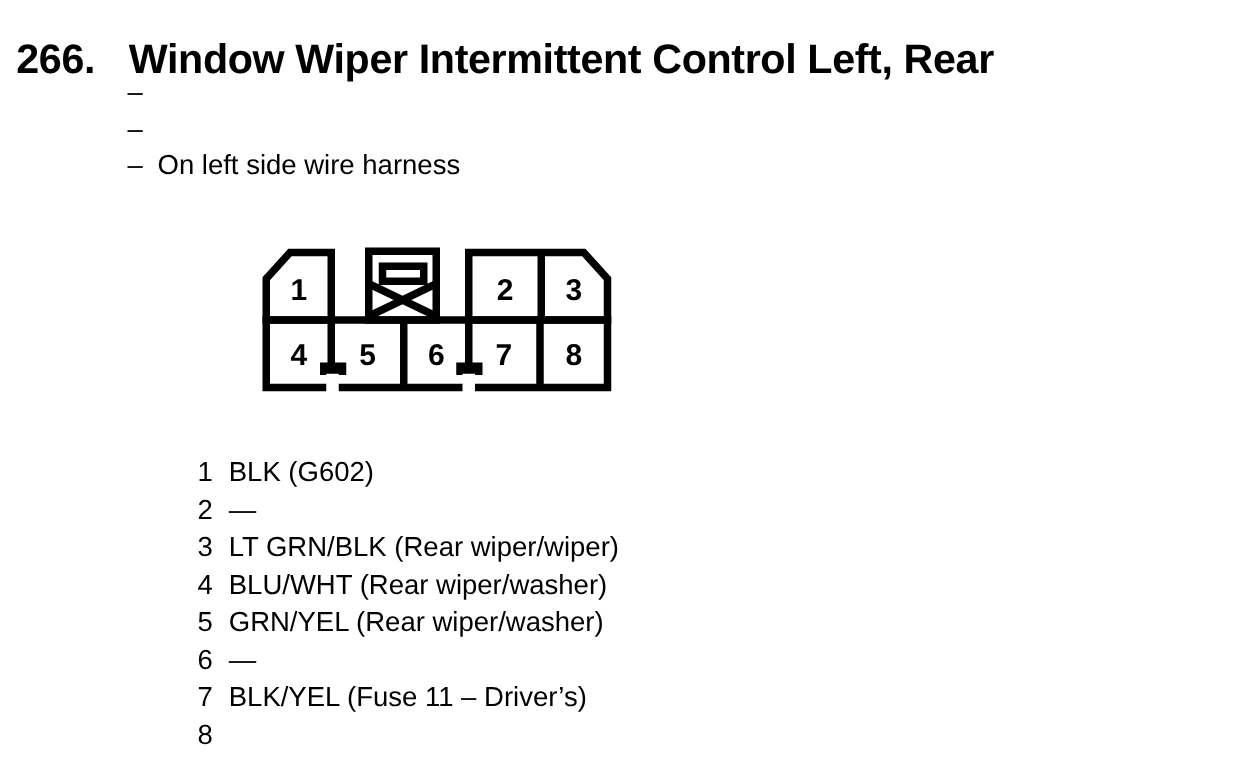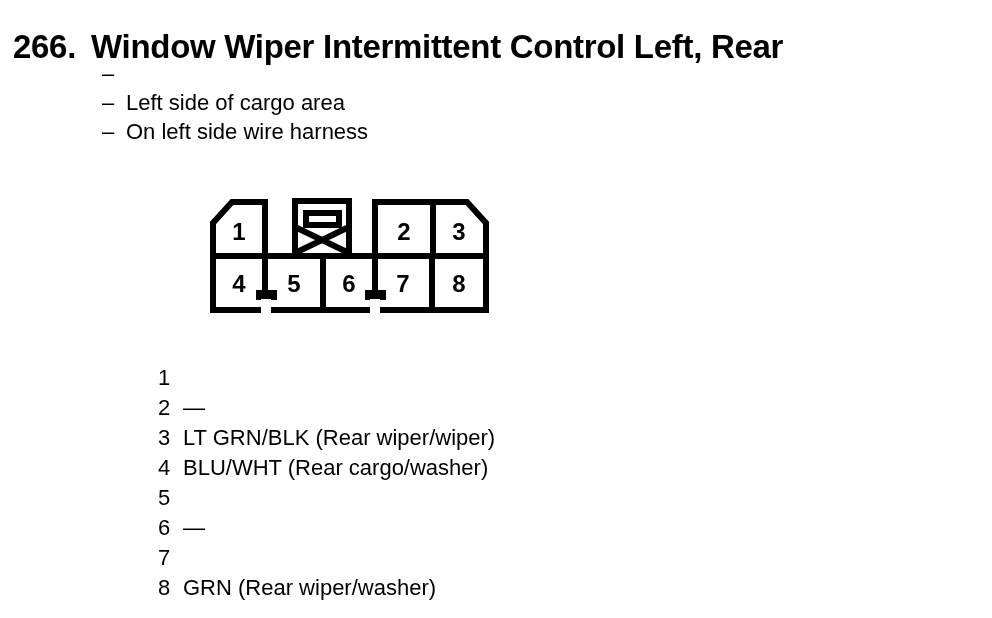--- a/index.html
+++ b/index.html
@@ -14,21 +14,21 @@
   }
   .title-row {
     position: absolute;
     left: 13px;
     top: 6px;
     font-size: 33px;
     font-weight: bold;
     white-space: nowrap;
     letter-spacing: -0.3px;
   }
-  .sec-num { margin-right: 15px; }
+  .sec-num { margin-right: 27px; }
   .notes {
     position: absolute;
     left: 102px;
     top: 59px;
     font-size: 22px;
     line-height: 29px;
   }
   .note-row { display: flex; }
   .note-dash { width: 24px; flex: 0 0 24px; }
   .connector {
@@ -68,21 +68,20 @@
   <h1 class="title-row">
     <span class="sec-num">266.</span><span>Window Wiper Intermittent Control Left, Rear</span>
   </h1>
 
   <div class="notes">
     <div class="note-row">
       <span class="note-dash">–</span>
     </div>
     <div class="note-row">
       <span class="note-dash">–</span>
-      <span>Left side of cargo area</span>
     </div>
     <div class="note-row">
       <span class="note-dash">–</span>
       <span>On left side wire harness</span>
     </div>
   </div>
 
   <div class="connector">
     <svg width="290" height="127" viewBox="0 0 290 127">
 
@@ -113,42 +112,44 @@
       <text class="pin-num-text" x="92" y="101">5</text>
       <text class="pin-num-text" x="147" y="101">6</text>
       <text class="pin-num-text" x="201" y="101">7</text>
       <text class="pin-num-text" x="257" y="101">8</text>
     </svg>
   </div>
 
   <div class="pin-list">
     <div class="pin-row">
       <span class="pin-num">1</span>
+      <span class="pin-desc">BLK (G602)</span>
     </div>
     <div class="pin-row">
       <span class="pin-num">2</span>
       <span class="pin-desc">—</span>
     </div>
     <div class="pin-row">
       <span class="pin-num">3</span>
       <span class="pin-desc">LT GRN/BLK (Rear wiper/wiper)</span>
     </div>
     <div class="pin-row">
       <span class="pin-num">4</span>
-      <span class="pin-desc">BLU/WHT (Rear cargo/washer)</span>
+      <span class="pin-desc">BLU/WHT (Rear wiper/washer)</span>
     </div>
     <div class="pin-row">
       <span class="pin-num">5</span>
+      <span class="pin-desc">GRN/YEL (Rear wiper/washer)</span>
     </div>
     <div class="pin-row">
       <span class="pin-num">6</span>
       <span class="pin-desc">—</span>
     </div>
     <div class="pin-row">
       <span class="pin-num">7</span>
+      <span class="pin-desc">BLK/YEL (Fuse 11 – Driver’s)</span>
     </div>
     <div class="pin-row">
       <span class="pin-num">8</span>
-      <span class="pin-desc">GRN (Rear wiper/washer)</span>
     </div>
   </div>
 
 </div>
 
 </body></html>

